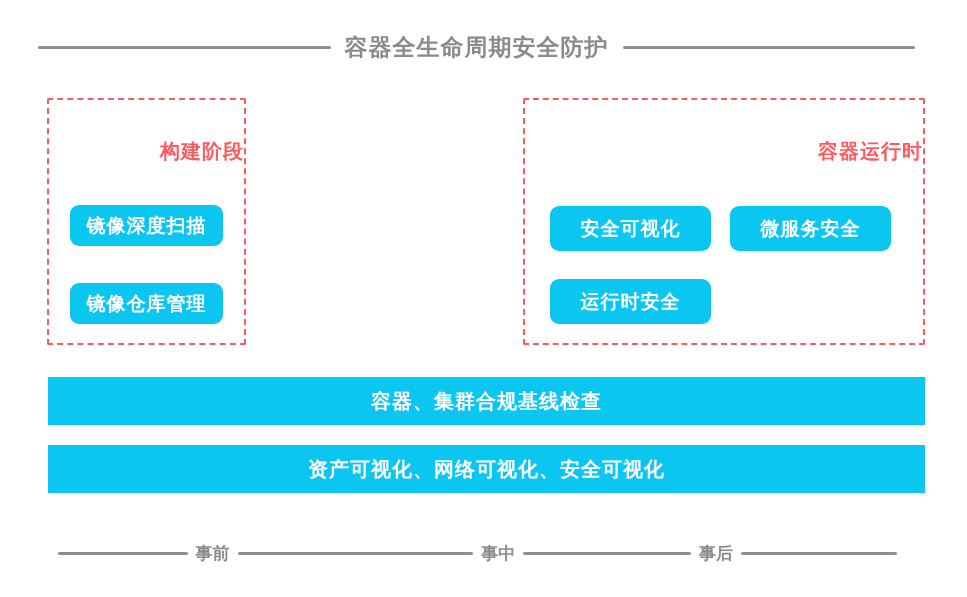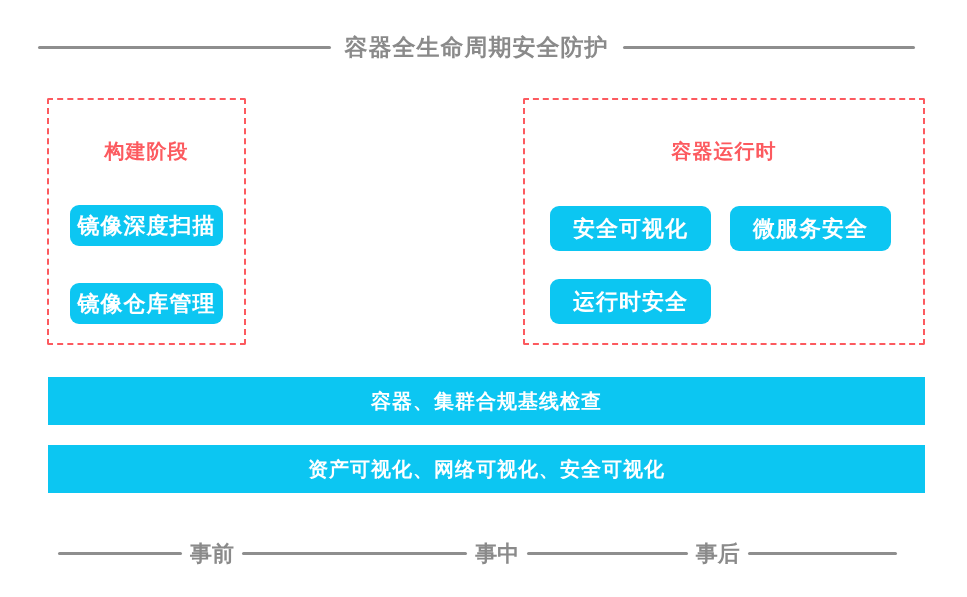--- a/index.html
+++ b/index.html
@@ -27,58 +27,58 @@
   .stage {
     position: absolute; top: 98px; height: 247px;
     border: 2px dashed var(--red); border-radius: 2px;
     box-sizing: border-box;
   }
   .stage-build   { left: 47px;  width: 199px; }
   .stage-distrib { left: 287px; width: 197px; }
   .stage-runtime { left: 523px; width: 402px; }
   .stage-title {
     position: absolute; top: 38px; left: 0; right: 0;
-    text-align: center; font-size: 20px; font-weight: bold;
+    text-align: right; font-size: 20px; font-weight: bold;
     color: var(--red); letter-spacing: 1px;
   }
   .stage-items-col {
     position: absolute; top: 105px; left: 21px; right: 21px;
     display: flex; flex-direction: column; row-gap: 37px;
   }
   .stage-items-grid {
     position: absolute; top: 106px; left: 25px; right: 32px;
     display: grid; grid-template-columns: 1fr 1fr;
     column-gap: 19px; row-gap: 28px;
   }
   .chip {
     height: 41px; border-radius: 9px;
     background: var(--cyan);
     display: flex; align-items: center; justify-content: center;
-    color: #ffffff; font-size: 22px; font-weight: bold;
+    color: #ffffff; font-size: 19px; font-weight: bold;
     letter-spacing: 1px; white-space: nowrap;
   }
   .stage-items-grid .chip { height: 45px; }
 
   
   .bar {
     position: absolute; left: 48px; width: 877px; height: 48px;
     background: var(--cyan); border-radius: 0;
     display: flex; align-items: center; justify-content: center;
     color: #ffffff; font-size: 20px; font-weight: bold; letter-spacing: 1px;
   }
   .bar-1 { top: 377px; }
   .bar-2 { top: 445px; }
 
   
   .timeline {
     position: absolute; top: 540px; left: 58px; width: 839px; height: 27px;
     display: flex; align-items: center; column-gap: 8px;
   }
   .timeline .phase {
-    font-size: 22px; font-weight: bold; color: var(--gray-text);
+    font-size: 17px; font-weight: bold; color: var(--gray-text);
     white-space: nowrap;
   }
   .tl-1 { flex: 1.22; } .tl-2 { flex: 2.22; } .tl-3 { flex: 1.58; } .tl-4 { flex: 1.47; }
 </style>
 </head>
 <body>
 
 <div class="page">
 
   <div class="title-row">

